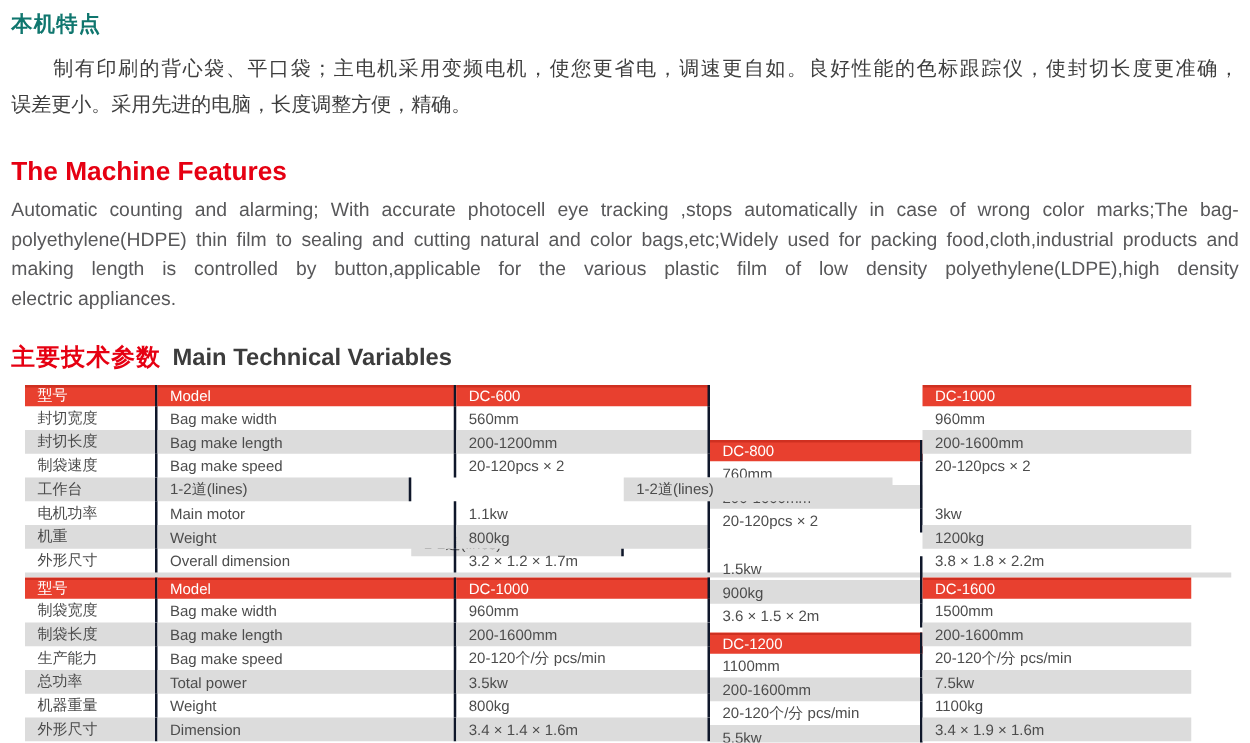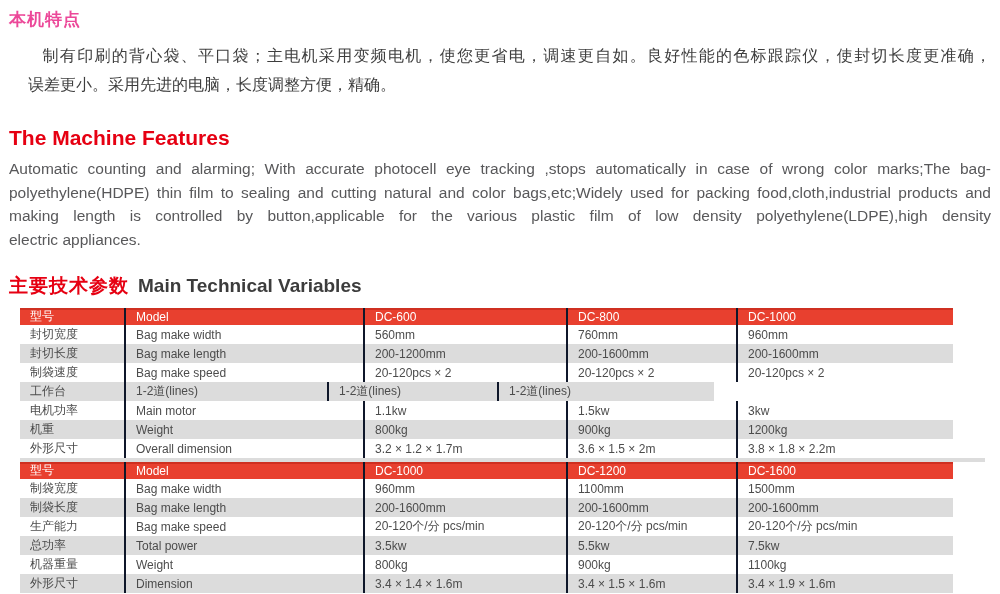--- a/index.html
+++ b/index.html
@@ -5,30 +5,30 @@
   html,body { margin:0; padding:0; background:#ffffff; }
   body {
     width:1000px; height:594px; overflow:hidden;
     font-family:"Liberation Sans","DejaVu Sans",sans-serif;
     -webkit-font-smoothing:antialiased;
   }
   .page { padding:6px 9px 0 9px; }
 
   
   .cn-title {
-    color:#ec4899; font-size:17px; font-weight:bold;
+    color:#0f766e; font-size:17px; font-weight:bold;
     margin:2px 0 10px 0; letter-spacing:1px;
   }
   .cn-para { margin-bottom:4px; }
   .cn-line {
     font-size:16px; color:#3e3e3e; line-height:29px;
     text-align:justify; text-align-last:justify;
   }
   .cn-line.first { text-indent:2.1em; }
-  .cn-line.last { text-align-last:left;margin-left:19px; }
+  .cn-line.last { text-align-last:left; }
 
   
   .en-title {
     color:#e60012; font-size:21px; font-weight:bold;
     margin:27px 0 7px 0;
   }
   .en-line {
     font-size:15.5px; color:#58585a; line-height:23.6px;
     text-align:justify; text-align-last:justify;
   }
@@ -43,21 +43,21 @@
   .spec-table { margin-left:11px; width:965px; }
   .trow { display:flex; height:19px; }
   .trow.thead { height:17px; }
   .cell {
     box-sizing:border-box; height:100%;
     display:flex; align-items:center;
     padding-left:10px; font-size:12px; color:#4c4c4c;
     white-space:nowrap; overflow:hidden;
   }
   .c0 { width:106px; } .c1 { width:239px; } .c2 { width:203px; }
-  .c3 { width:170px; } .c4 { width:215px; }
+  .c3 { width:170px;margin-top:44px; } .c4 { width:215px; }
   .cell:not(.c4) { border-right:2px solid #0f172a; }
   .thead .cell { background:#e8402f; color:#ffffff; box-shadow:inset 0 2px 0 rgba(160,20,10,0.35); }
   .trow.alt .cell { background:#dcdcdc; }
   .endbar { height:4px; background:#dcdcdc; width:965px; margin-left:11px; }
 </style>
 </head>
 <body>
 
 <div class="page">
 

